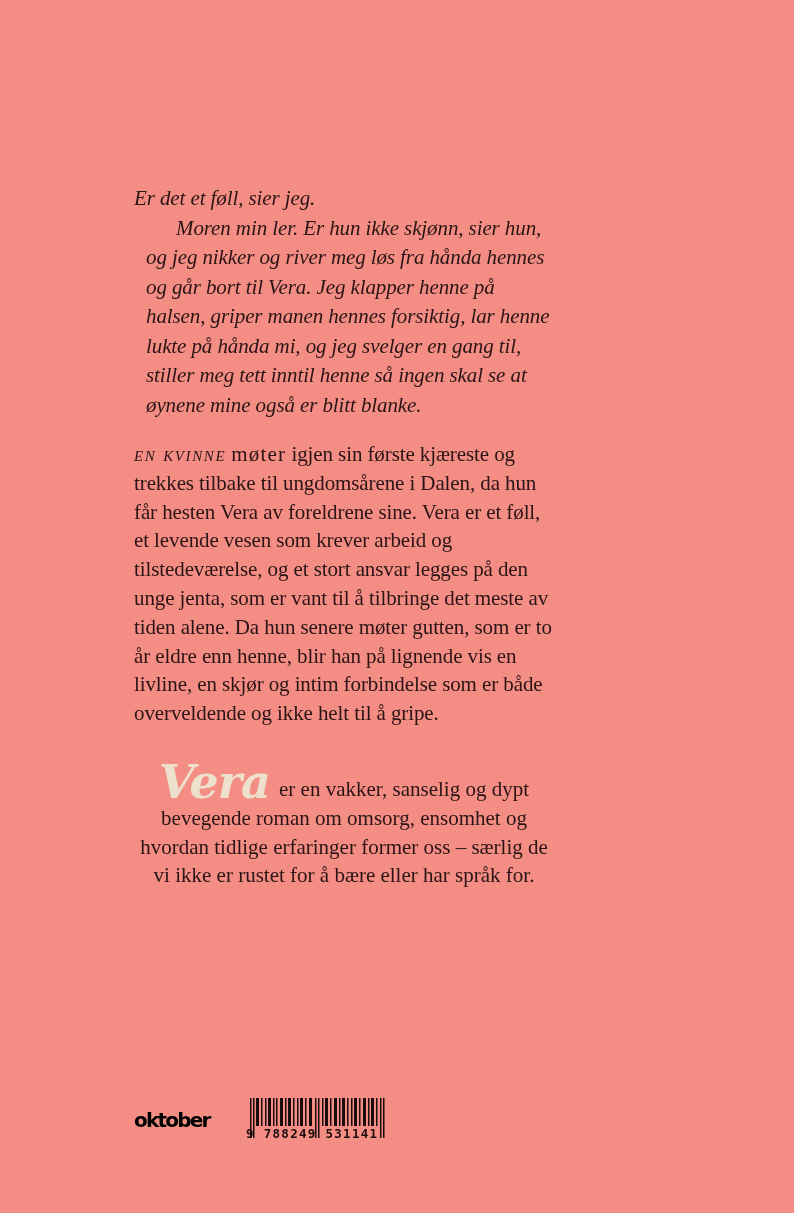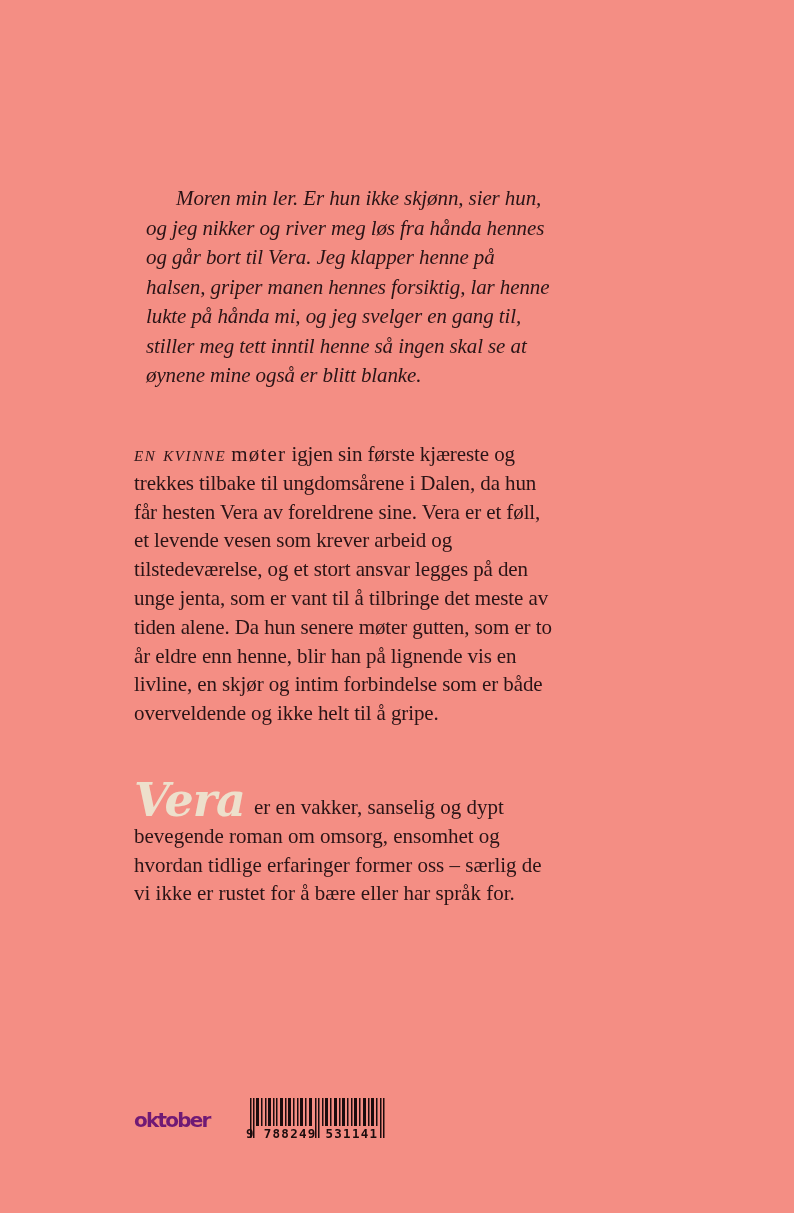--- a/index.html
+++ b/index.html
@@ -45,24 +45,25 @@
     font-size: 21px;
     font-style: italic;
   }
   .spaced {
     letter-spacing: 1.2px;
   }
 
   .pitch {
     position: absolute;
     left: 134px;
-    top: 780px;
+    top: 762px;
     width: 420px;
     font-size: 21px;
     line-height: 28.8px;
+    text-align: center;
   }
   .pitch p { margin: 0; }
   .vera-title {
     font-family: "DejaVu Serif", "Liberation Serif", serif;
     font-style: italic;
     font-weight: bold;
     font-size: 46px;
     line-height: 40px;
     color: #ede0cc;
     letter-spacing: -1px;
@@ -78,21 +79,21 @@
     height: 46px;
   }
   .logo {
     position: absolute;
     left: 0;
     top: 10px;
     font-family: "DejaVu Sans", "Liberation Sans", sans-serif;
     font-weight: bold;
     font-size: 20px;
     letter-spacing: -1.8px;
-    color: #701a75;
+    color: #000000;
   }
   .barcode {
     position: absolute;
     left: 112px;
     top: 0;
     width: 148px;
     height: 44px;
   }
   .barcode-digits {
     position: absolute;
@@ -103,20 +104,21 @@
     color: #1c0c0d;
     letter-spacing: 1.3px;
     white-space: pre;
     font-weight: bold;
   }
 </style>
 </head>
 <body>
 
 <div class="excerpt">
+  <p>Er det et føll, sier jeg.</p>
   <p class="indent">Moren min ler. Er hun ikke skjønn, sier hun, og jeg nikker og river meg løs fra hånda hennes og går bort til Vera. Jeg klapper henne på halsen, griper manen hennes forsiktig, lar henne lukte på hånda mi, og jeg svelger en gang til, stiller meg tett inntil henne så ingen skal se at øynene mine også er blitt blanke.</p>
 </div>
 
 <div class="blurb">
   <p><span class="smallcaps">EN KVINNE</span> <span class="spaced">møter</span><span> igjen sin første kjæreste og trekkes tilbake til ungdomsårene i Dalen, da hun får hesten Vera av foreldrene sine. Vera er et føll, et levende vesen som krever arbeid og tilstedeværelse, og et stort ansvar legges på den unge jenta, som er vant til å tilbringe det meste av tiden alene. Da hun senere møter gutten, som er to år eldre enn henne, blir han på lignende vis en livline, en skjør og intim forbindelse som er både overveldende og ikke helt til å gripe.</span></p>
 </div>
 
 <div class="pitch">
   <p><span class="vera-title">Vera</span> <span>er en vakker, sanselig og dypt bevegende roman om omsorg, ensomhet og hvordan tidlige erfaringer former oss – særlig de vi ikke er rustet for å bære eller har språk for.</span></p>
 </div>

